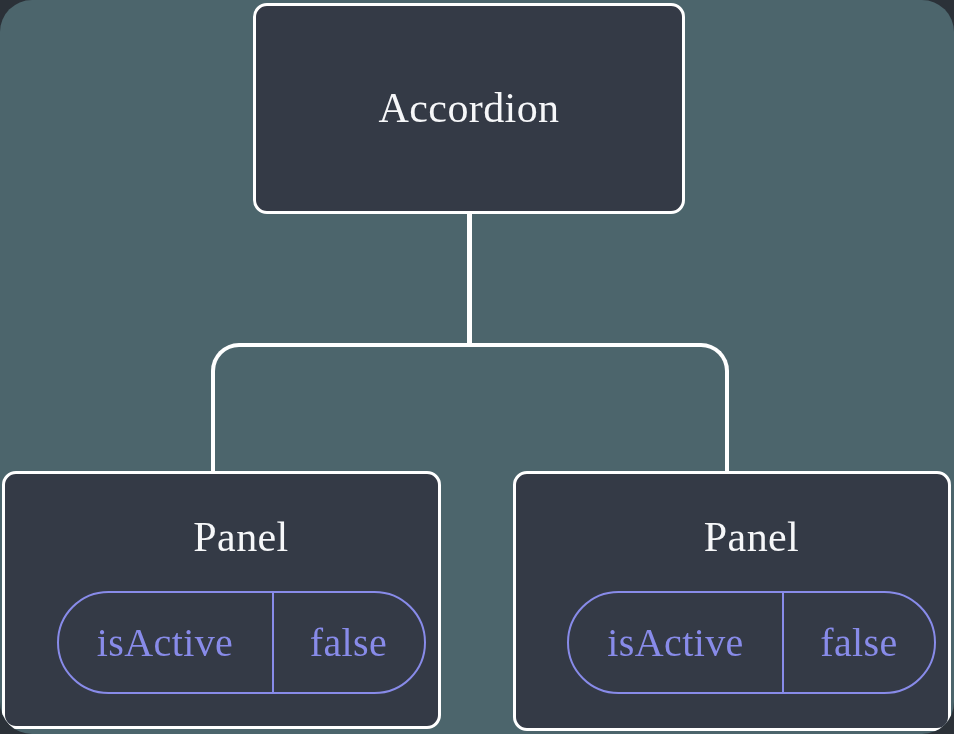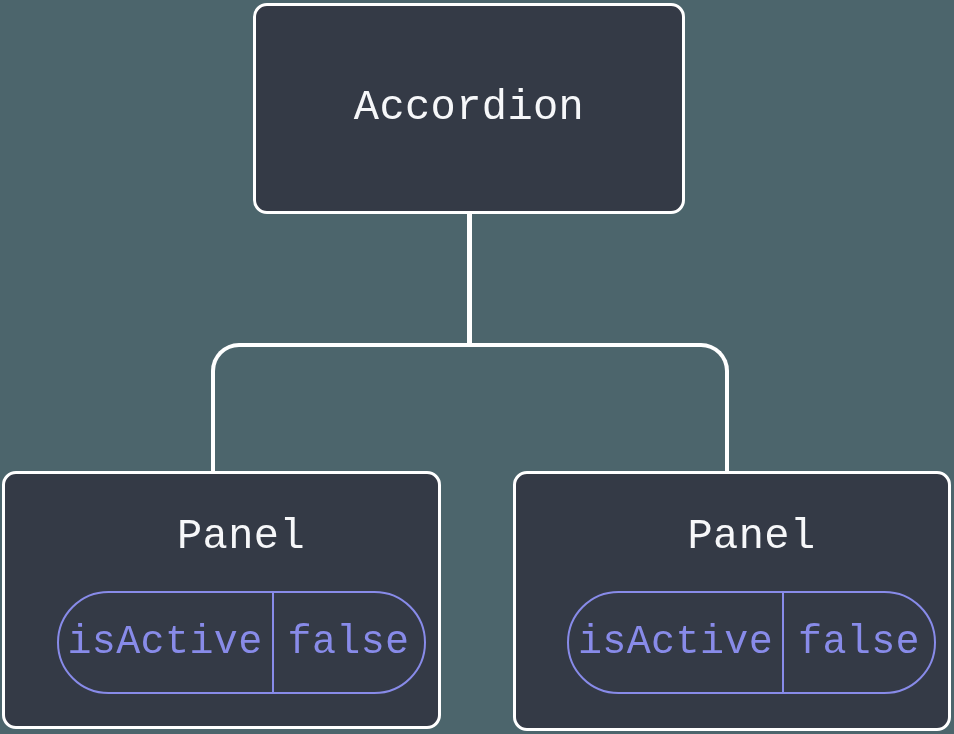--- a/index.html
+++ b/index.html
@@ -6,21 +6,22 @@
     margin: 0;
     padding: 0;
     background: #2b3138;
   }
   .canvas {
     position: relative;
     width: 954px;
     height: 734px;
     overflow: hidden;
     background: #4c656c;
-    font-family: Liberation Mono, monospace;
+    font-family: Liberation Serif, serif;
+    border-radius: 32px;
   }
   .node {
     position: absolute;
     box-sizing: border-box;
     background: #343a46;
     border: 3px solid #ffffff;
     border-radius: 14px;
     z-index: 2;
   }
   .node-root {

